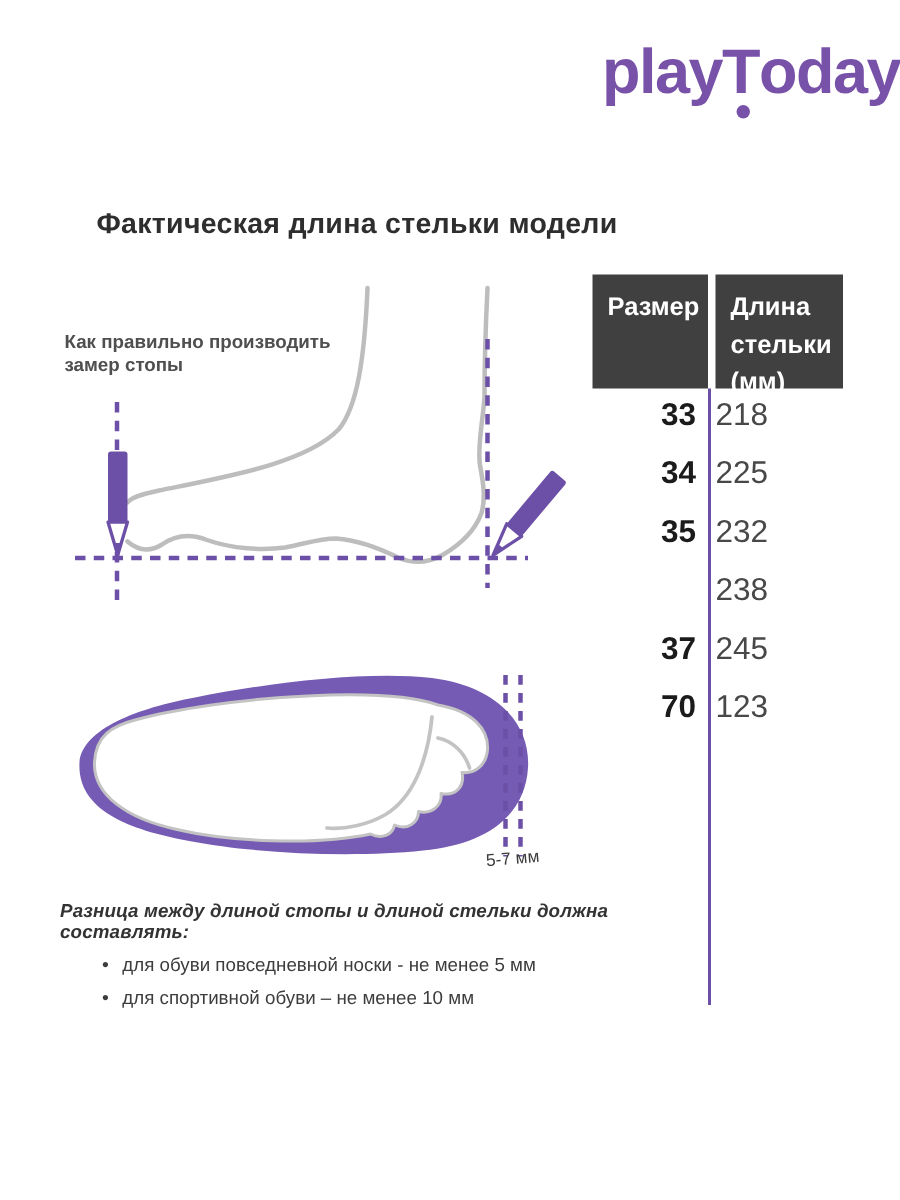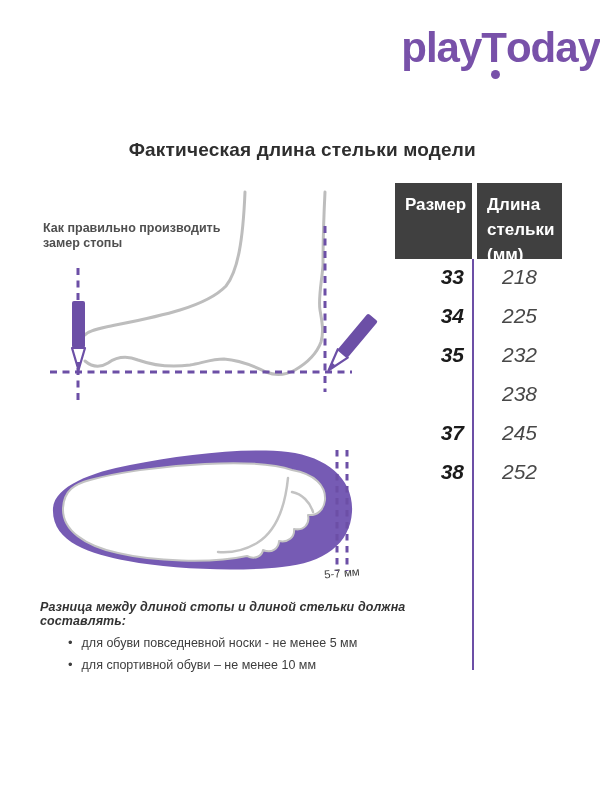--- a/index.html
+++ b/index.html
@@ -13,21 +13,21 @@
     color:#7851A9;font-weight:700;font-size:42px;letter-spacing:-1px;
     user-select:none;
   }
   .logo-t{position:relative;display:inline-block;}
   .logo-dot{
     position:absolute;left:38%;bottom:-7px;width:9px;height:9px;border-radius:50%;
     background:#7851A9;
   }
   
   .page-title{
-    position:absolute;top:139px;left:0;width:476px;margin:0;text-align:right;
+    position:absolute;top:139px;left:0;width:476px;margin:0;text-align:center;
     font-size:19px;font-weight:700;color:#2e2e2e;letter-spacing:.2px;
   }
   
   .measure-note{
     position:absolute;left:43px;top:221px;font-size:12.5px;line-height:15px;
     color:#4f4f4f;
     font-weight:bold;
   }
   
   .foot-svg{position:absolute;left:30px;top:182px;}
@@ -40,28 +40,28 @@
   .size-table{position:absolute;left:395px;top:183px;width:167px;height:490px;}
   .th{
     position:absolute;background:#404040;color:#ffffff;font-weight:700;
     font-size:17px;line-height:25px;box-sizing:border-box;padding:9px 4px 0 10px;
   }
   .th-size{left:0;top:0;width:77px;height:76px;}
   .th-length{left:82px;top:0;width:85px;height:76px;}
   .col-divider{
     position:absolute;left:77px;top:76px;width:2px;height:411px;background:#6C4FA6;
   }
-  .trow{position:absolute;left:0;width:167px;height:39px;font-style:italic;}
+  .trow{position:absolute;left:0;width:167px;height:39px;}
   .cell-size{
     position:absolute;left:0;top:0;width:69px;height:39px;line-height:39px;
     text-align:right;font-weight:700;font-size:21px;color:#1b1b1b;
   }
   .cell-length{
     position:absolute;left:82px;top:0;width:85px;height:39px;line-height:39px;
-    text-align:center;font-weight:400;font-size:21px;color:#484848;
+    font-weight:400;font-size:21px;color:#484848;
   }
   
   .difference-note{position:absolute;left:40px;top:600px;width:440px;}
   .difference-heading{
     margin:0;font-size:12.5px;font-weight:700;color:#333333;letter-spacing:.1px;font-style:italic;
   }
   .difference-list{list-style:none;margin:7px 0 0 0;padding:0 0 0 28px;}
   .difference-list li{
     display:flex;align-items:baseline;font-size:12.5px;color:#3d3d3d;margin:0 0 7px 0;
   }
@@ -122,22 +122,22 @@
     <span class="cell-length">232</span>
   </div>
   <div class="trow" style="top:191px">
     <span class="cell-length">238</span>
   </div>
   <div class="trow" style="top:230px">
     <span class="cell-size">37</span>
     <span class="cell-length">245</span>
   </div>
   <div class="trow" style="top:269px">
-    <span class="cell-size">38</span>
-    <span class="cell-length">252</span>
+    <span class="cell-size">70</span>
+    <span class="cell-length">123</span>
   </div>
 </div>
 
 <svg class="sole-svg" width="345" height="155" viewBox="0 0 345 155" aria-hidden="true">
 
   <path d="M100,27 C150,17 215,9 258,14 C298,19 324,42 322,74 C320,106 294,125 252,129
            C205,134 140,131 98,123 C60,116 21,104 23,70 C25,48 62,34 100,27 Z" fill="#765BB4"></path>
 
   <path d="M60,42 C85,35 130,28 175,26 C215,24 245,26 262,32
            C285,36 296,48 295,62 C294,72 287,78 278,77

